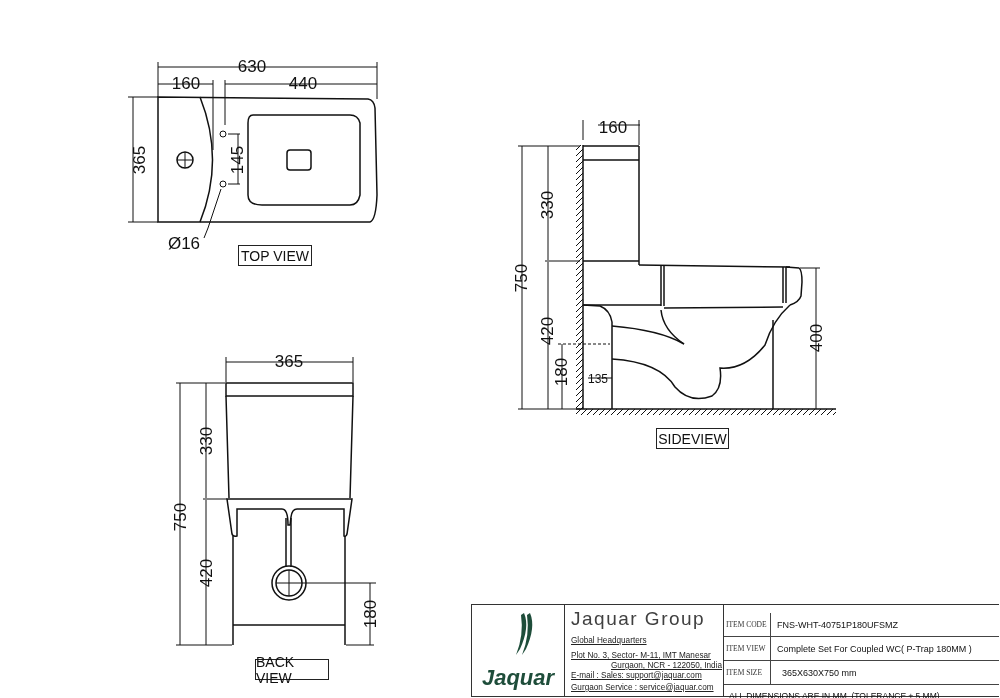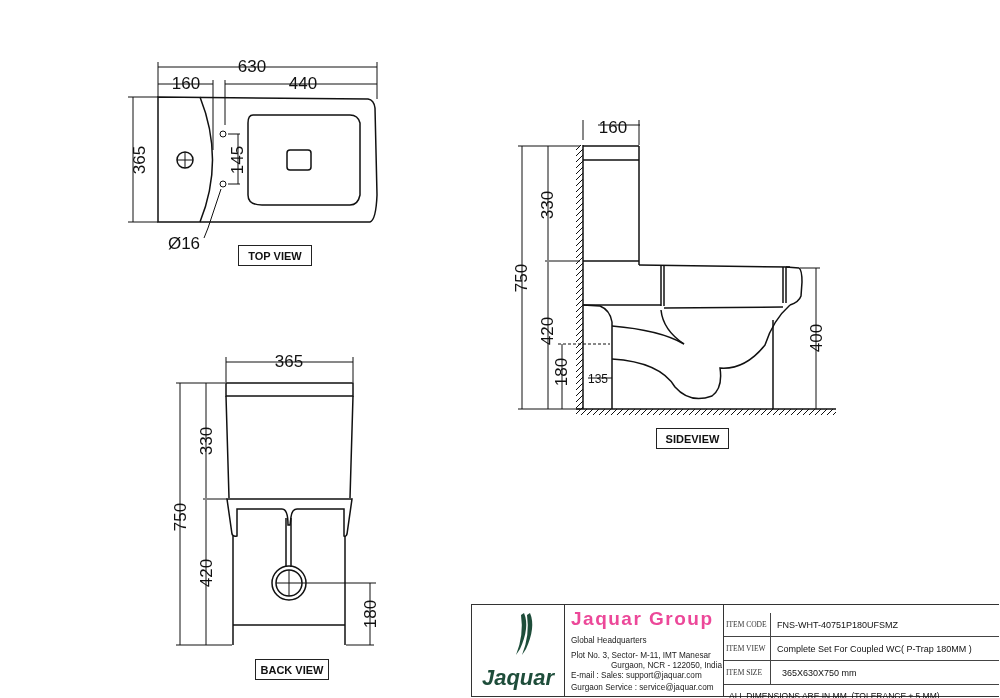--- a/index.html
+++ b/index.html
@@ -1,24 +1,24 @@
 <!DOCTYPE html>
 <html><head>
 <meta charset="utf-8">
 <style>
   html, body { margin:0; padding:0; background:#ffffff; }
   body { width:1000px; height:698px; position:relative; overflow:hidden; font-family:"Liberation Sans", sans-serif; }
   svg.drawing { position:absolute; left:0; top:0; }
   .dim { font-family:"Liberation Sans", sans-serif; font-size:17px; fill:#111; }
-  .viewlabel { position:absolute; border:1px solid #222; background:#fff; font-size:11px; color:#111; display:flex; align-items:center; justify-content:center;font-weight:bold; }
+  .viewlabel { position:absolute; border:1px solid #222; background:#fff; font-size:14px; color:#111; display:flex; align-items:center; justify-content:center; }
   .titleblock { position:absolute; left:471px; top:604px; width:528px; height:93px; border:1.5px solid #333; border-right:none; box-sizing:border-box; background:#fff; }
   .tb-logo { position:absolute; left:0; top:0; width:92px; height:92px; border-right:1.5px solid #333; }
   .tb-company { position:absolute; left:93px; top:0; width:158px; height:92px; border-right:1.5px solid #333; }
-  .tb-co-name { position:absolute; left:6px; top:3px; font-size:19px; letter-spacing:1.5px; color:#ec4899;font-weight:bold; }
-  .tb-co-line { position:absolute; left:6px; font-size:8.2px; color:#222; white-space:nowrap; }
+  .tb-co-name { position:absolute; left:6px; top:3px; font-size:19px; letter-spacing:1.5px; color:#404040; }
+  .tb-co-line { position:absolute; left:6px; font-size:8.2px; color:#222; white-space:nowrap;text-decoration:underline; }
   .tb-grid { position:absolute; left:252px; top:0; right:0; height:92px;margin-top:8px; }
   .tb-row { position:absolute; left:0; right:0; border-bottom:1px solid #444; }
   .tb-key { position:absolute; left:0; top:0; bottom:0; width:47px; border-right:1px solid #444; font-family:"Liberation Serif", serif; font-size:7.5px; color:#333; display:flex; align-items:center; padding-left:2px; box-sizing:border-box; }
   .tb-val { position:absolute; left:53px; top:0; bottom:0; font-size:9px; color:#111; display:flex; align-items:center; white-space:nowrap;text-align:right; }
   .tb-note { position:absolute; left:5px; bottom:4px; font-size:8.5px; color:#111; white-space:nowrap; }
 </style>
 </head>
 <body>
 
 <svg class="drawing" width="1000" height="698" viewBox="0 0 1000 698">

